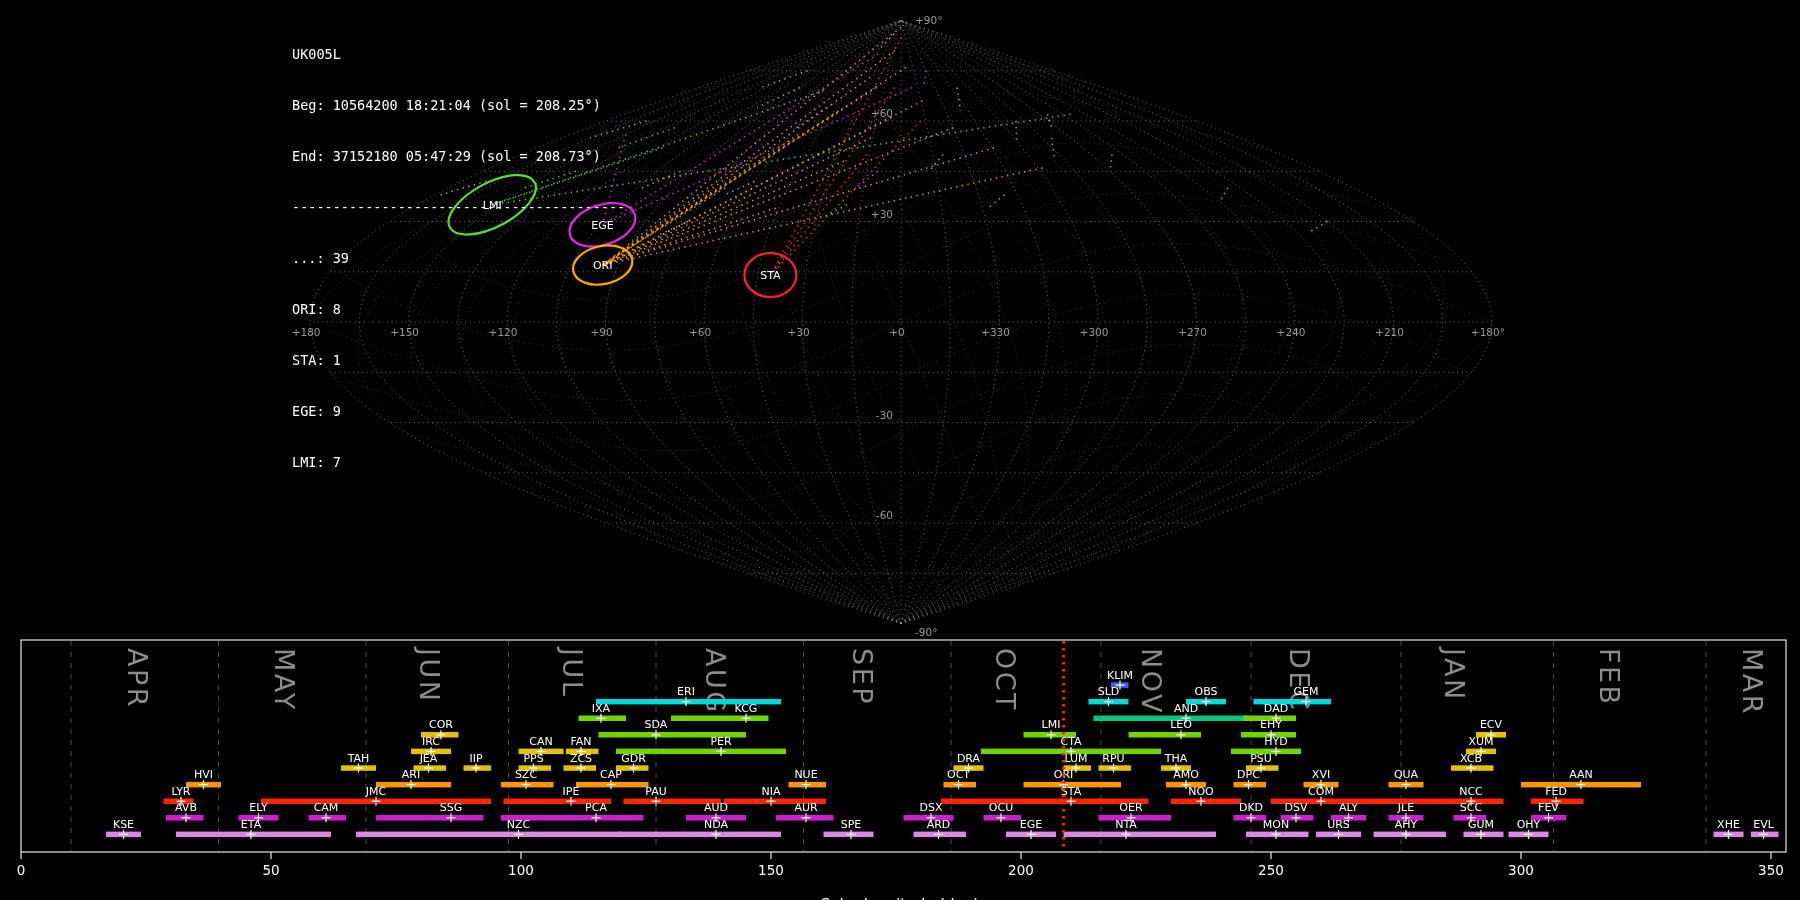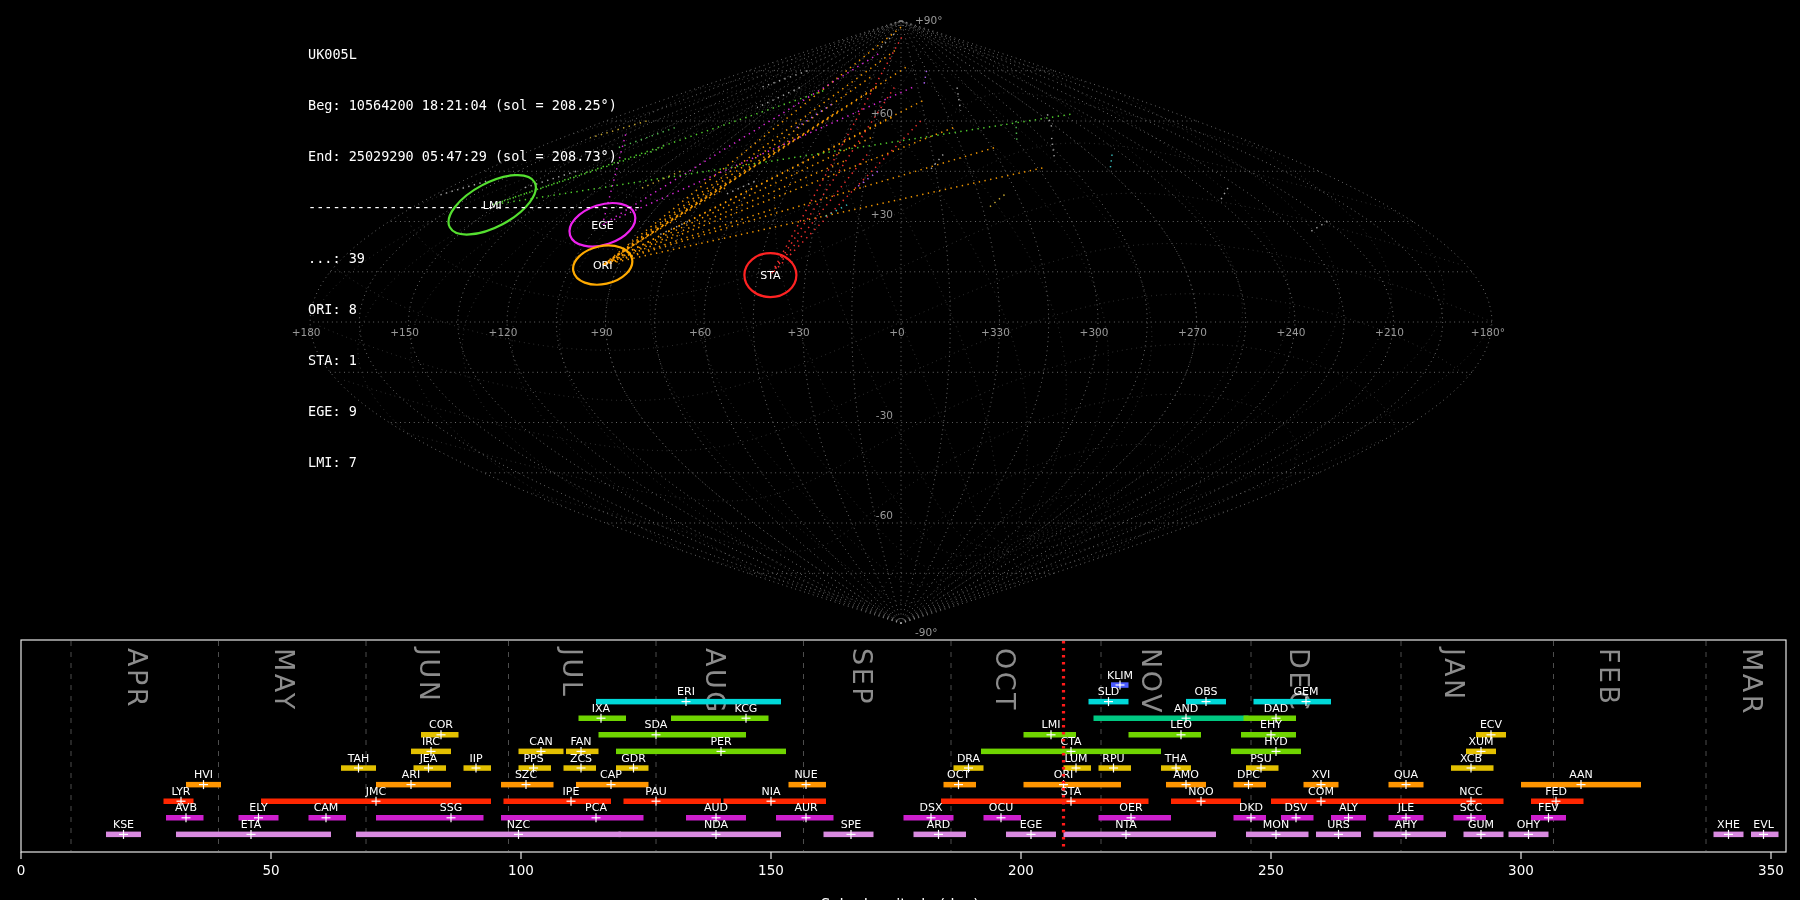--- a/index.html
+++ b/index.html
@@ -1,20 +1,20 @@
 <!DOCTYPE html>
 <html><head>
 <meta charset="utf-8">
 <style>
   html,body{margin:0;padding:0;background:#000;}
   body{width:1800px;height:900px;position:relative;overflow:hidden;
        font-family:"DejaVu Sans",sans-serif;}
   #plot{position:absolute;left:0;top:0;}
   #plot text{font-family:"DejaVu Sans",sans-serif;}
-  .header{position:absolute;left:308px;top:12px;color:#fff;
+  .header{position:absolute;left:292px;top:12px;color:#fff;
           font-family:"DejaVu Sans Mono",monospace;font-size:13.5px;
           line-height:17px;white-space:pre;z-index:5;}
   .xlabel{position:absolute;top:896px;left:0;width:1800px;text-align:center;
           color:#fff;font-size:15px;z-index:5;}
 </style>
 </head>
 <body>
 
 <svg id="plot" width="1800" height="900">
     <g>
@@ -738,21 +738,21 @@
       <line x1="1521.0" y1="852" x2="1521.0" y2="859" stroke="#e6e6e6" stroke-width="1.2"></line>
       <text x="1521.0" y="875" fill="#fff" font-size="13.5" text-anchor="middle">300</text>
       <line x1="1771.0" y1="852" x2="1771.0" y2="859" stroke="#e6e6e6" stroke-width="1.2"></line>
       <text x="1771.0" y="875" fill="#fff" font-size="13.5" text-anchor="middle">350</text>
     </g>
   </svg>
 
 <div class="header">
   <div>UK005L</div>
   <div>Beg: 10564200 18:21:04 (sol = 208.25°)</div>
-  <div>End: 25029290 05:47:29 (sol = 208.73°)</div>
+  <div>End: 37152180 05:47:29 (sol = 208.73°)</div>
   <div>-----------------------------------------</div>
   <div>...: 39</div>
   <div>ORI: 8</div>
   <div>STA: 1</div>
   <div>EGE: 9</div>
   <div>LMI: 7</div>
 </div>
 
 <div class="xlabel">Solar longitude (deg)</div>
 

